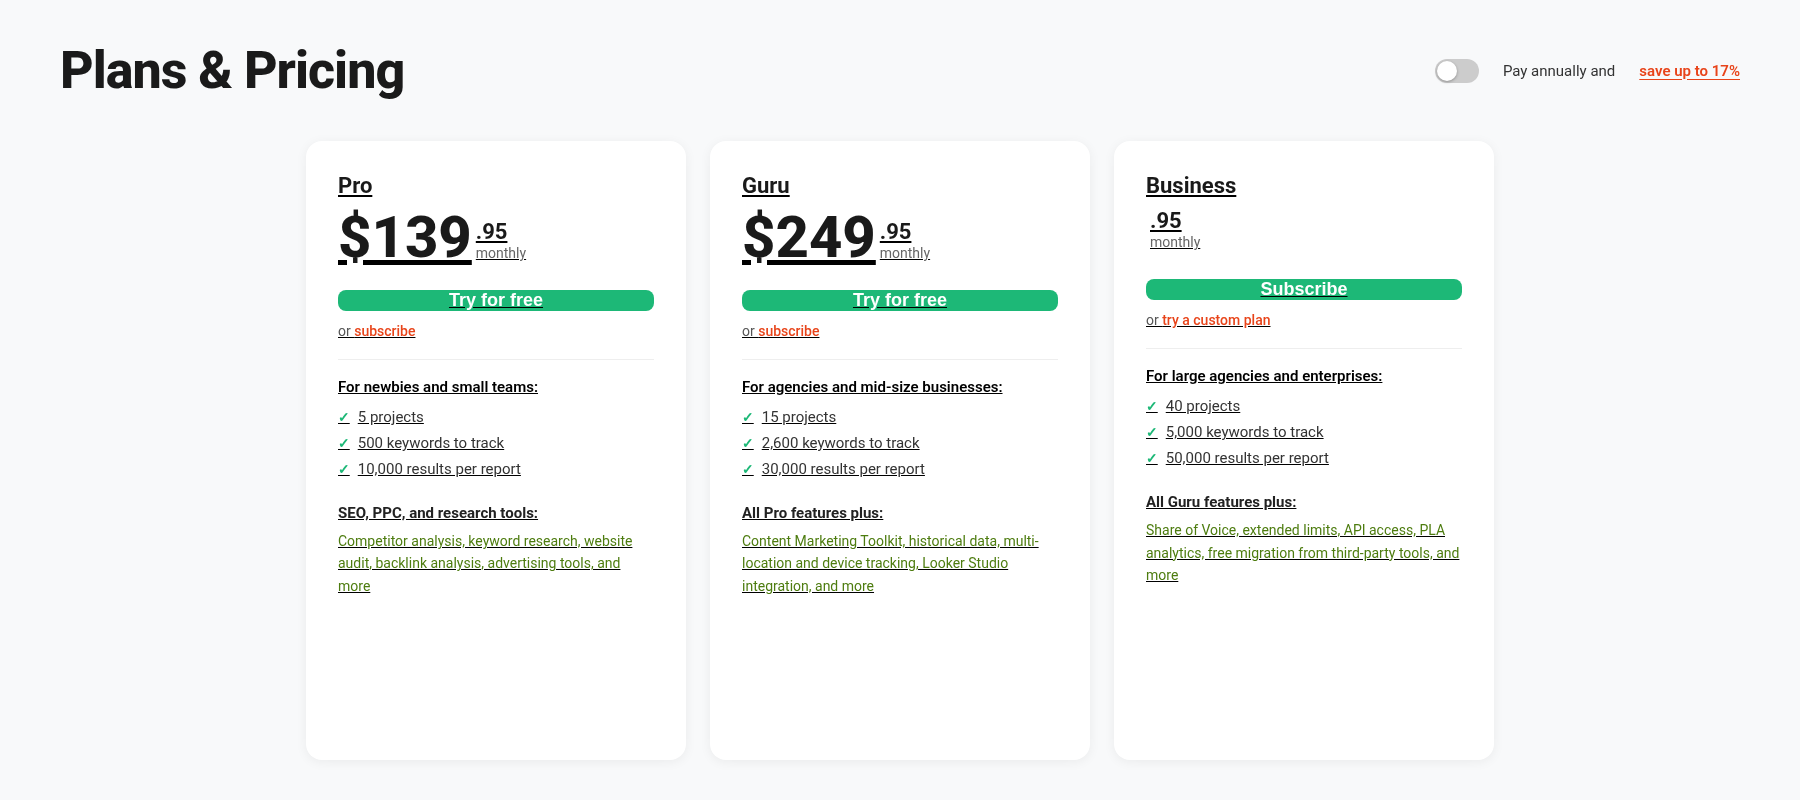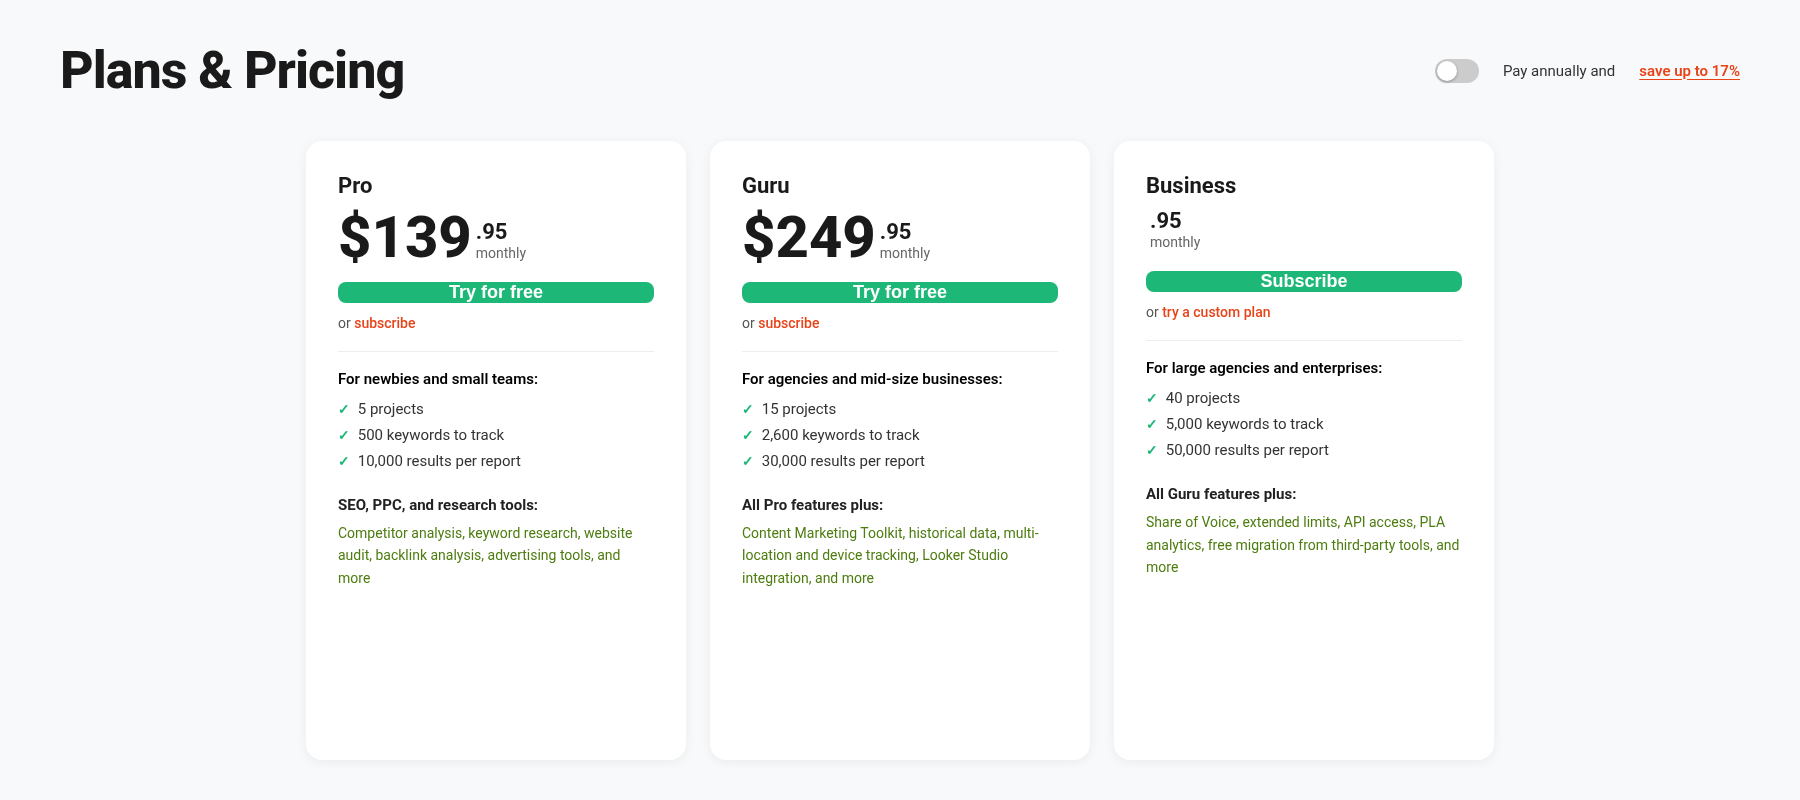--- a/index.html
+++ b/index.html
@@ -53,20 +53,21 @@
       font-weight: 600;
       text-decoration: underline;
       text-decoration-color: #e8441a;
       text-underline-offset: 3px;
     }
     .cards-container {
       display: flex;
       gap: 24px;
       justify-content: center;
       flex: 1;
+      text-decoration: underline;
     }
     .plan-card {
       background: white;
       border-radius: 16px;
       padding: 32px 32px 40px;
       flex: 1;
       max-width: 380px;
       box-shadow: 0 2px 12px rgba(0,0,0,0.06);
       display: flex;
       flex-direction: column;
@@ -74,21 +75,21 @@
     }
     .plan-name {
       font-size: 22px;
       font-weight: 700;
       color: #1a1a1a;
       margin-bottom: 10px;
     }
     .price-row {
       display: flex;
       align-items: flex-end;
-      margin-bottom: 16px;
+      margin-bottom: 24px;
     }
     .price-main {
       font-size: 58px;
       font-weight: 800;
       color: #1a1a1a;
       line-height: 1;
     }
     .price-details {
       display: flex;
       flex-direction: column;

